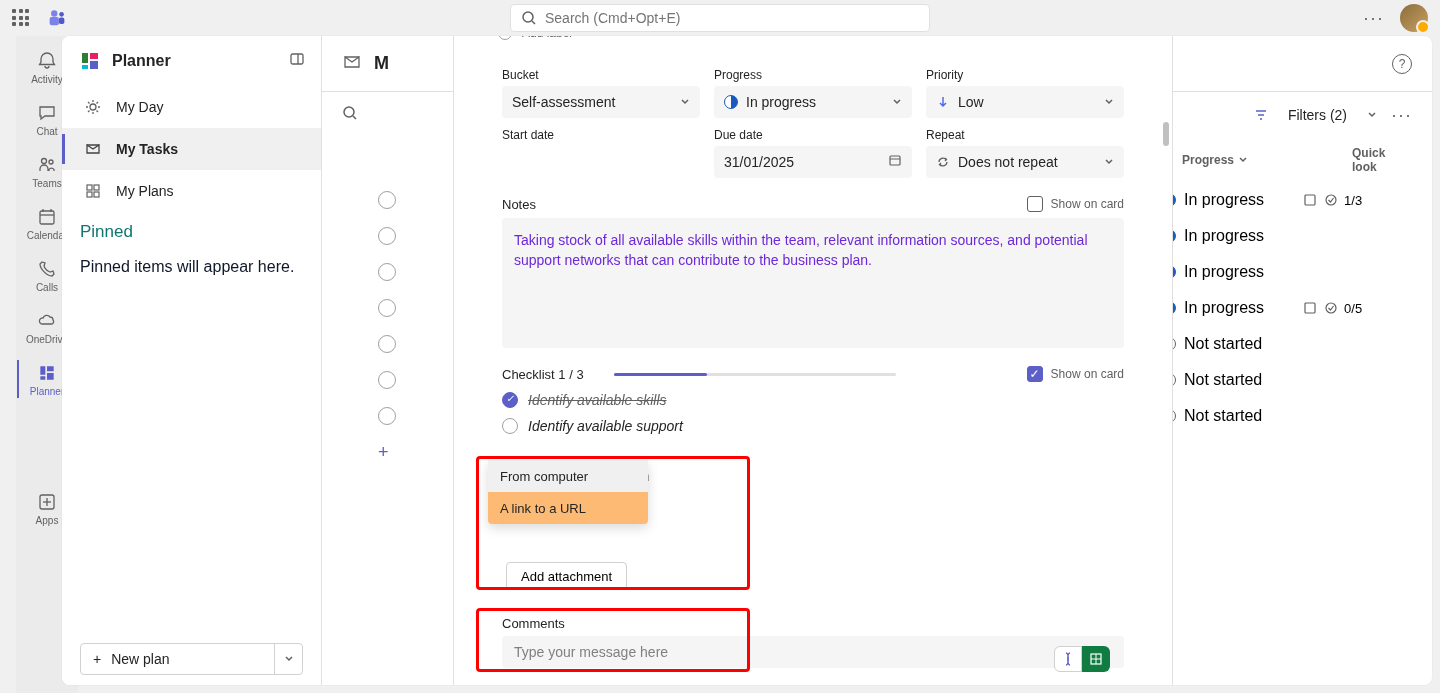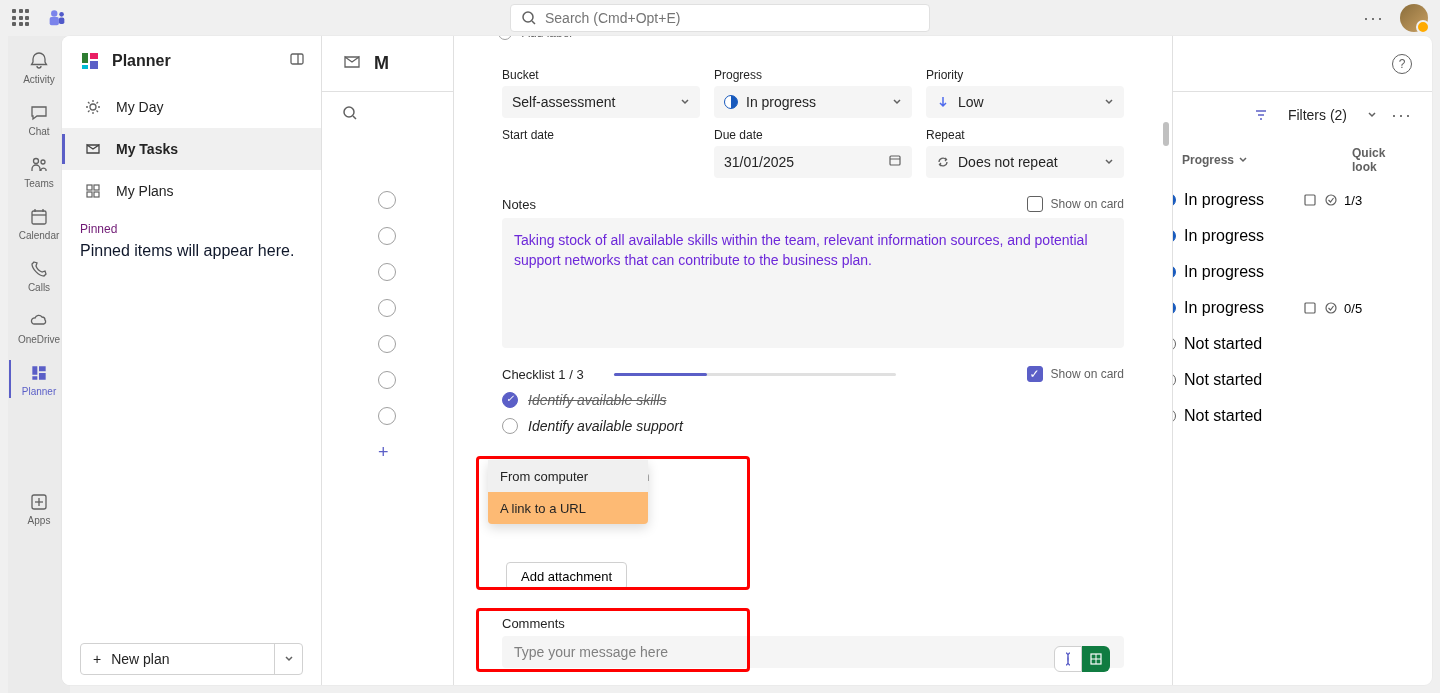--- a/index.html
+++ b/index.html
@@ -13,42 +13,42 @@
   .teams-icon { width: 22px; height: 22px; }
   .teams-icon svg { width: 100%; height: 100%; }
   .search-box { position: absolute; left: 50%; transform: translateX(-50%); width: 420px; height: 28px; background: #fff; border-radius: 4px; display: flex; align-items: center; padding: 0 10px; border: 1px solid #e0e0e0; }
   .search-box input { border: none; outline: none; flex: 1; font-size: 14px; margin-left: 8px; color: #616161; }
   .topbar-right { margin-left: auto; display: flex; align-items: center; gap: 16px; }
   .dots-icon { color: #616161; cursor: pointer; font-size: 18px; letter-spacing: 1px; }
   .avatar { width: 28px; height: 28px; border-radius: 50%; background: linear-gradient(135deg, #8a6d3b, #c9a063); position: relative; }
   .avatar::after { content: ''; position: absolute; bottom: -2px; right: -2px; width: 10px; height: 10px; border-radius: 50%; background: #ffaa00; border: 2px solid #f0f0f0; }
 
   
-  .leftrail { position: absolute; left: 8px; top: 36px; width: 62px; height: calc(100% - 36px); background: #ebebeb; display: flex; flex-direction: column; align-items: center; padding-top: 6px; gap: 2px; }
+  .leftrail { position: absolute; left: 16px; top: 36px; width: 62px; height: calc(100% - 36px); background: #ebebeb; display: flex; flex-direction: column; align-items: center; padding-top: 6px; gap: 2px; }
   .rail-item { width: 60px; height: 50px; display: flex; flex-direction: column; align-items: center; justify-content: center; cursor: pointer; color: #616161; font-size: 10px; gap: 2px; position: relative; }
   .rail-item.active { color: #5b5fc7; }
   .rail-item.active::before { content: ''; position: absolute; left: 0; top: 6px; bottom: 6px; width: 2px; background: #5b5fc7; }
   .rail-icon { width: 22px; height: 22px; display: flex; align-items: center; justify-content: center; }
   .rail-apps-item { margin-top: auto; margin-bottom: 160px; }
 
   
   .main-card { position: absolute; left: 62px; top: 36px; right: 8px; bottom: 8px; background: #fff; border-radius: 8px; overflow: hidden; box-shadow: 0 0 0 1px rgba(0,0,0,0.02); }
 
   
   .planner-sidebar { position: absolute; left: 0; top: 0; bottom: 0; width: 260px; background: #fff; border-right: 1px solid #e0e0e0; display: flex; flex-direction: column; }
   .planner-header { height: 50px; display: flex; align-items: center; padding: 0 16px; gap: 10px; }
   .planner-logo { width: 24px; height: 24px; }
   .planner-title { font-size: 16px; font-weight: 700; color: #242424; flex: 1; }
   .pin-icon { color: #616161; cursor: pointer; }
   .nav-item { height: 42px; display: flex; align-items: center; padding: 0 22px; gap: 14px; color: #242424; font-size: 14px; cursor: pointer; position: relative; }
   .nav-item.active { background: #f0f0f0; font-weight: 600; }
   .nav-item.active::before { content: ''; position: absolute; left: 0; top: 6px; bottom: 6px; width: 3px; background: #5b5fc7; }
   .nav-icon { width: 18px; height: 18px; display: flex; align-items: center; justify-content: center; color: #616161; }
   .pinned-section { padding: 10px 18px; }
-  .pinned-label { font-size: 12px; color: #701a75; margin-bottom: 6px; }
+  .pinned-label { font-size: 17px; color: #0f766e; margin-bottom: 16px; }
   .pinned-empty { font-size: 16px; color: #0f172a; }
   .newplan { position: absolute; bottom: 10px; left: 18px; right: 18px; height: 32px; border: 1px solid #d1d1d1; border-radius: 4px; display: flex; align-items: center; background: #fff; cursor: pointer; }
   .newplan-left { flex: 1; display: flex; align-items: center; gap: 10px; padding: 0 12px; font-size: 14px; color: #242424; }
   .newplan-split { width: 28px; height: 100%; border-left: 1px solid #d1d1d1; display: flex; align-items: center; justify-content: center; color: #616161; }
 
   
   .content-header { position: absolute; left: 260px; right: 0; top: 0; height: 56px; border-bottom: 1px solid #e0e0e0; display: flex; align-items: center; padding: 0 20px; gap: 12px; }
   .content-header-icon { color: #616161; }
   .content-header-title { font-size: 18px; font-weight: 700; color: #242424; }
   .help-icon { margin-left: auto; width: 20px; height: 20px; border: 1.5px solid #616161; border-radius: 50%; display: flex; align-items: center; justify-content: center; font-size: 12px; color: #616161; cursor: pointer; }

